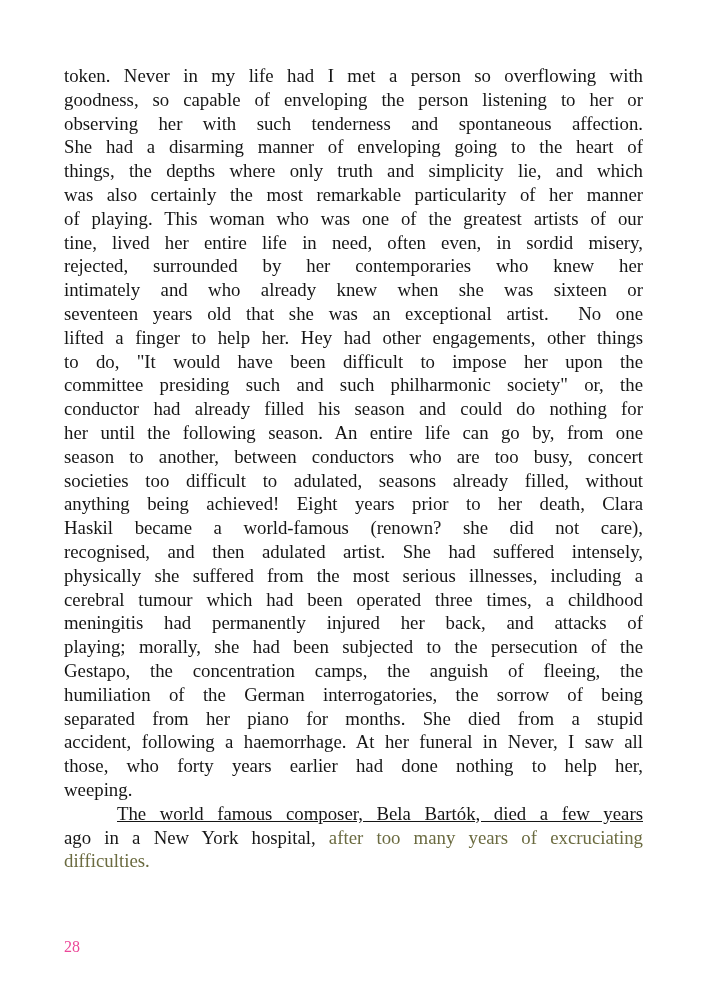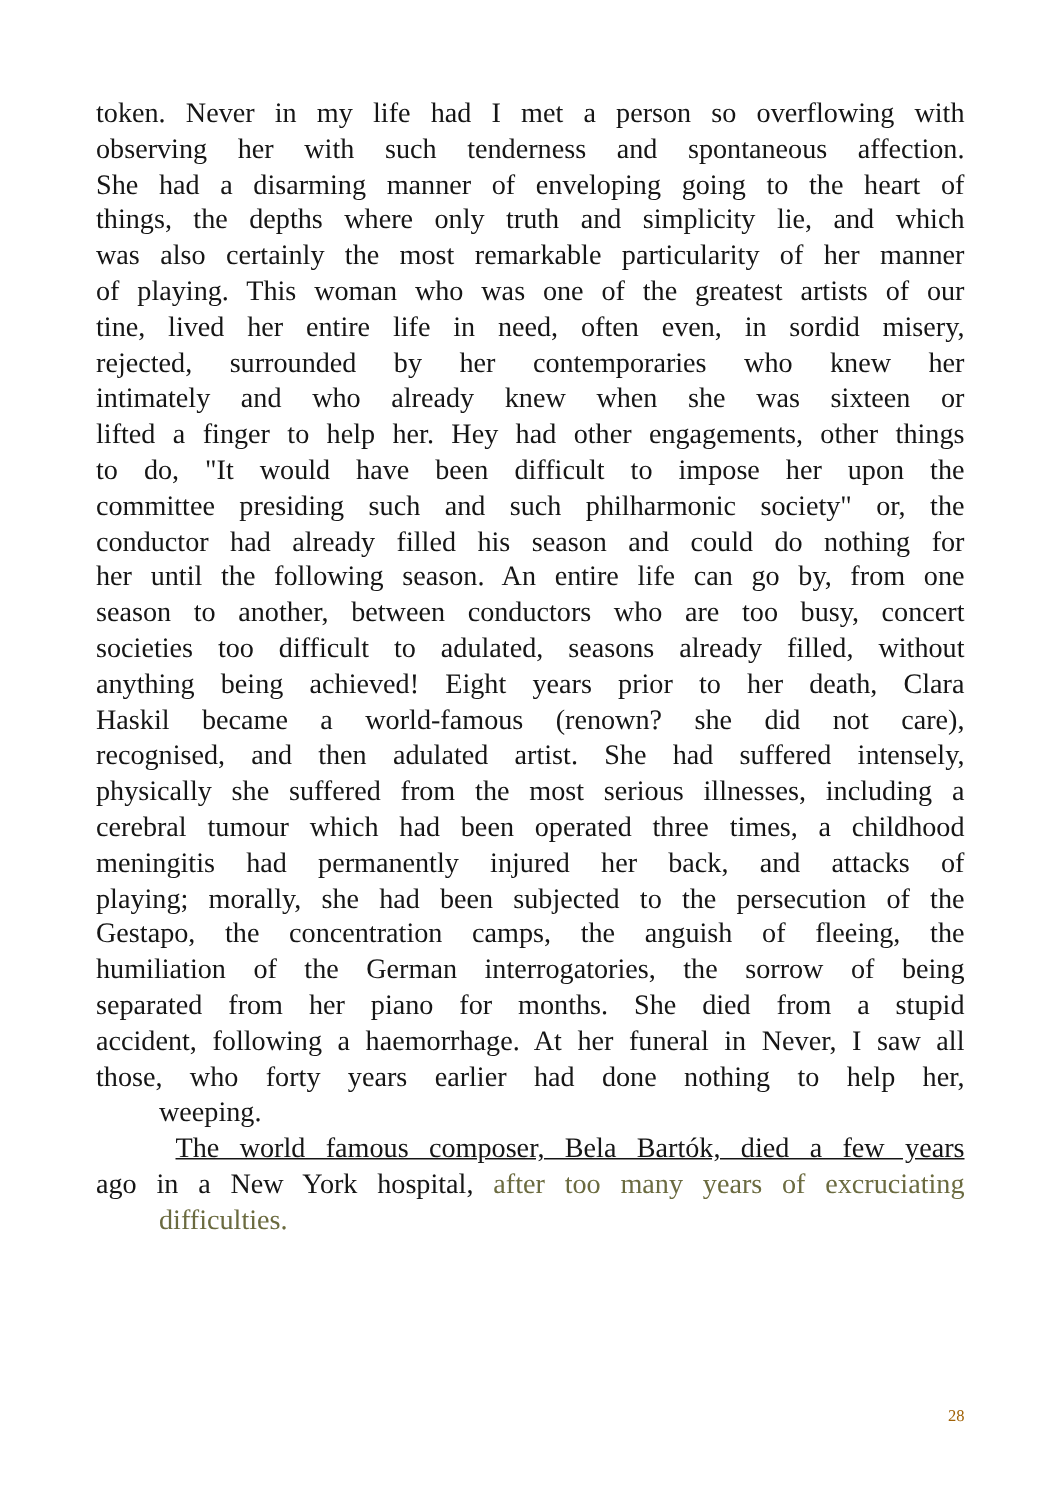--- a/index.html
+++ b/index.html
@@ -26,54 +26,55 @@
     line-height: 23.8px;
   }
   .line {
     text-align: justify;
     text-align-last: justify;
     text-justify: inter-word;
     height: 23.8px;
   }
   .line.last {
     text-align-last: left;
-    margin-left: 42px;
   }
   .line.indent {
     text-indent: 53px;
     text-decoration: underline;
   }
   .accent {
     color: var(--accent, #6b6b40);
   }
   .page-number {
     position: absolute;
     top: 938px;
     left: 64px;
     width: 579px;
-    text-align: right;
+    text-align: left;
     padding-right: 2px;
-    font-size: 11px;
-    color: #a16207;
+    font-size: 16px;
+    color: #ec4899;
   }
 </style>
 </head>
 <body>
 
 <div class="page">
   <div class="textblock" id="textblock">
       <div class="line"><span>token. Never in my life had I met a person so overflowing with</span></div>
+      <div class="line"><span>goodness, so capable of enveloping the person listening to her or</span></div>
       <div class="line"><span>observing her with such tenderness and spontaneous affection.</span></div>
       <div class="line"><span>She had a disarming manner of enveloping going to the heart of</span></div>
       <div class="line"><span>things, the depths where only truth and simplicity lie, and which</span></div>
       <div class="line"><span>was also certainly the most remarkable particularity of her manner</span></div>
       <div class="line"><span>of playing. This woman who was one of the greatest artists of our</span></div>
       <div class="line"><span>tine, lived her entire life in need, often even, in sordid misery,</span></div>
       <div class="line"><span>rejected, surrounded by her contemporaries who knew her</span></div>
       <div class="line"><span>intimately and who already knew when she was sixteen or</span></div>
+      <div class="line"><span>seventeen years old that she was an exceptional artist.&nbsp; No one</span></div>
       <div class="line"><span>lifted a finger to help her. Hey had other engagements, other things</span></div>
       <div class="line"><span>to do, "It would have been difficult to impose her upon the</span></div>
       <div class="line"><span>committee presiding such and such philharmonic society" or, the</span></div>
       <div class="line"><span>conductor had already filled his season and could do nothing for</span></div>
       <div class="line"><span>her until the following season. An entire life can go by, from one</span></div>
       <div class="line"><span>season to another, between conductors who are too busy, concert</span></div>
       <div class="line"><span>societies too difficult to adulated, seasons already filled, without</span></div>
       <div class="line"><span>anything being achieved! Eight years prior to her death, Clara</span></div>
       <div class="line"><span>Haskil became a world-famous (renown? she did not care),</span></div>
       <div class="line"><span>recognised, and then adulated artist. She had suffered intensely,</span></div>

